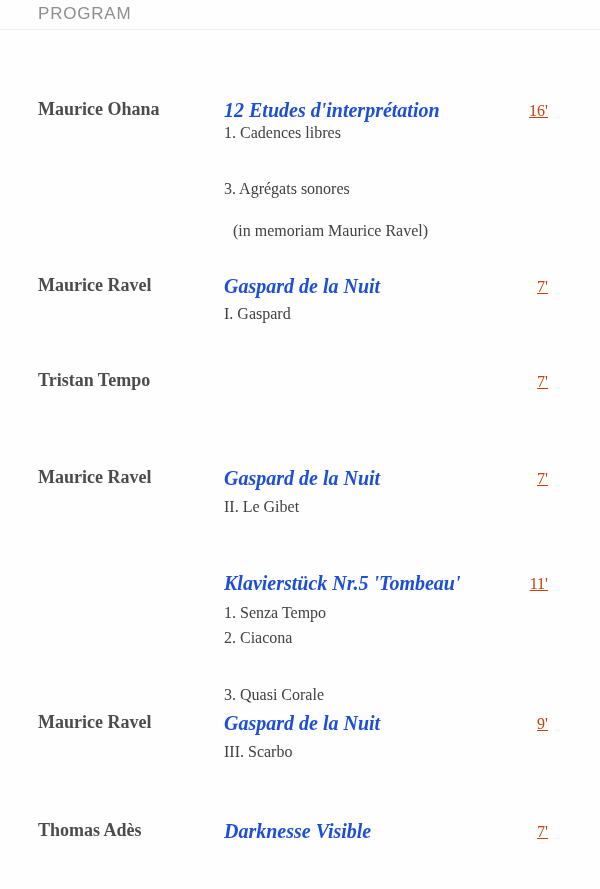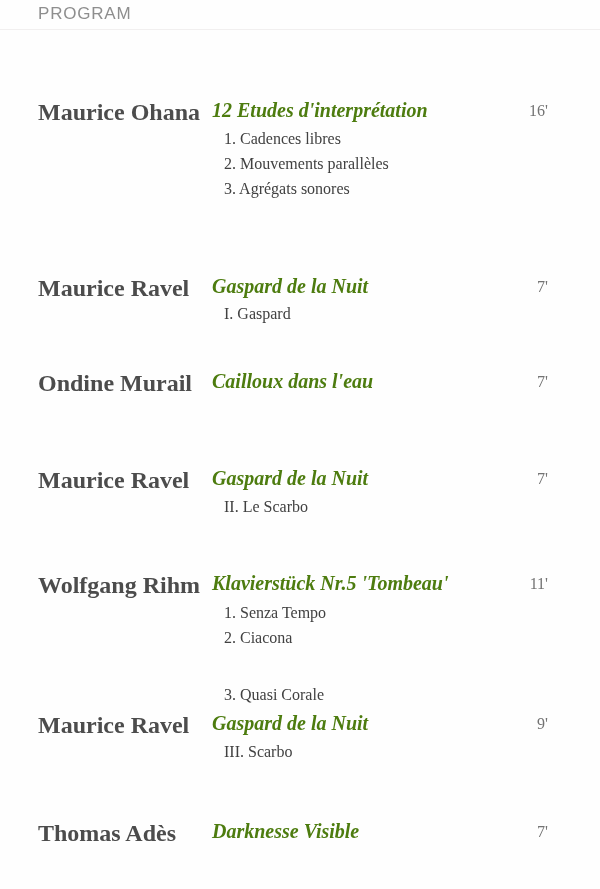--- a/index.html
+++ b/index.html
@@ -16,72 +16,71 @@
     font-size:17px; letter-spacing:0.8px;
     color:#8e8e8e;
     white-space:nowrap;
   }
   .divider {
     position:absolute; left:0; top:29px;
     width:600px; height:1px; background:#f1efef;
   }
   .composer {
     position:absolute; left:38px;
-    font-size:24px; font-weight:bold;
+    font-size:18px; font-weight:bold;
     color:#4c4c4c; line-height:1;
     white-space:nowrap;
   }
   .work {
-    position:absolute; left:212px;
+    position:absolute; left:224px;
     font-size:20px; font-weight:bold; font-style:italic;
-    color:#4d7c0f; line-height:1;
+    color:#1d4ed8; line-height:1;
     white-space:nowrap;
   }
   .duration {
     position:absolute; right:52px;
-    font-size:16px; color:#737373; line-height:1;
+    font-size:16px; color:#c2410c; line-height:1;
     white-space:nowrap;
+    text-decoration:underline;
   }
   .movement {
     position:absolute; left:224px;
     font-size:16px; color:#414141; line-height:1;
     white-space:nowrap;
   }
   .movement.note { left:233px; }
 </style>
 </head>
 <body>
 
 <div class="page">
 
   <div class="header-title">PROGRAM</div>
   <div class="divider"></div>
 
   <div class="composer" style="top:100px">Maurice Ohana</div>
   <div class="work" style="top:100px">12 Etudes d'interprétation</div>
   <div class="duration" style="top:103px">16'</div>
-  <div class="movement" style="top:131px">1. Cadences libres</div>
-  <div class="movement" style="top:156px">2. Mouvements parallèles</div>
+  <div class="movement" style="top:125px">1. Cadences libres</div>
   <div class="movement" style="top:181px">3. Agrégats sonores</div>
+  <div class="movement note" style="top:223px">(in memoriam Maurice Ravel)</div>
 
   <div class="composer" style="top:276px">Maurice Ravel</div>
   <div class="work" style="top:276px">Gaspard de la Nuit</div>
   <div class="duration" style="top:279px">7'</div>
   <div class="movement" style="top:306px">I. Gaspard</div>
 
-  <div class="composer" style="top:371px">Ondine Murail</div>
-  <div class="work" style="top:371px">Cailloux dans l'eau</div>
+  <div class="composer" style="top:371px">Tristan Tempo</div>
   <div class="duration" style="top:374px">7'</div>
 
   <div class="composer" style="top:468px">Maurice Ravel</div>
   <div class="work" style="top:468px">Gaspard de la Nuit</div>
   <div class="duration" style="top:471px">7'</div>
-  <div class="movement" style="top:499px">II. Le Scarbo</div>
+  <div class="movement" style="top:499px">II. Le Gibet</div>
 
-  <div class="composer" style="top:573px">Wolfgang Rihm</div>
   <div class="work" style="top:573px">Klavierstück Nr.5 'Tombeau'</div>
   <div class="duration" style="top:576px">11'</div>
   <div class="movement" style="top:605px">1. Senza Tempo</div>
   <div class="movement" style="top:630px">2. Ciacona</div>
   <div class="movement" style="top:687px">3. Quasi Corale</div>
 
   <div class="composer" style="top:713px">Maurice Ravel</div>
   <div class="work" style="top:713px">Gaspard de la Nuit</div>
   <div class="duration" style="top:716px">9'</div>
   <div class="movement" style="top:744px">III. Scarbo</div>

